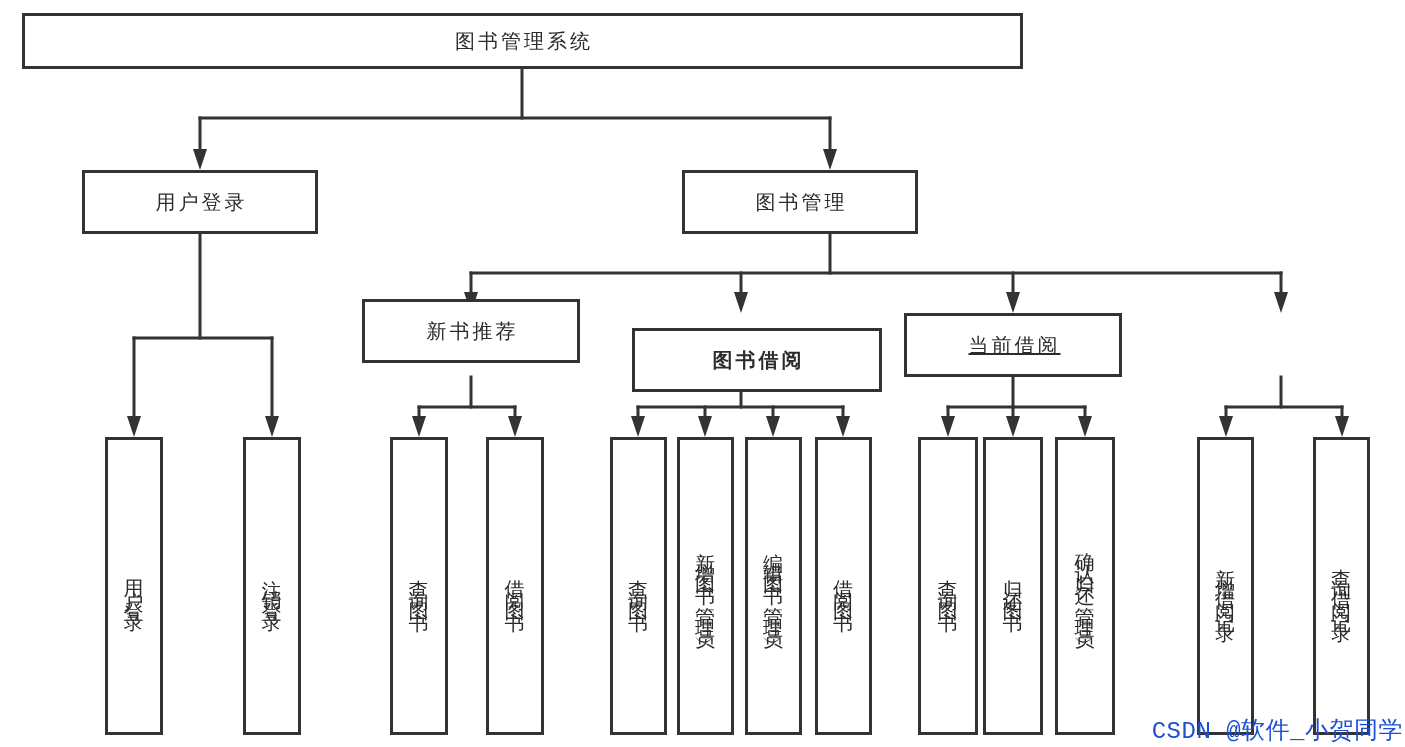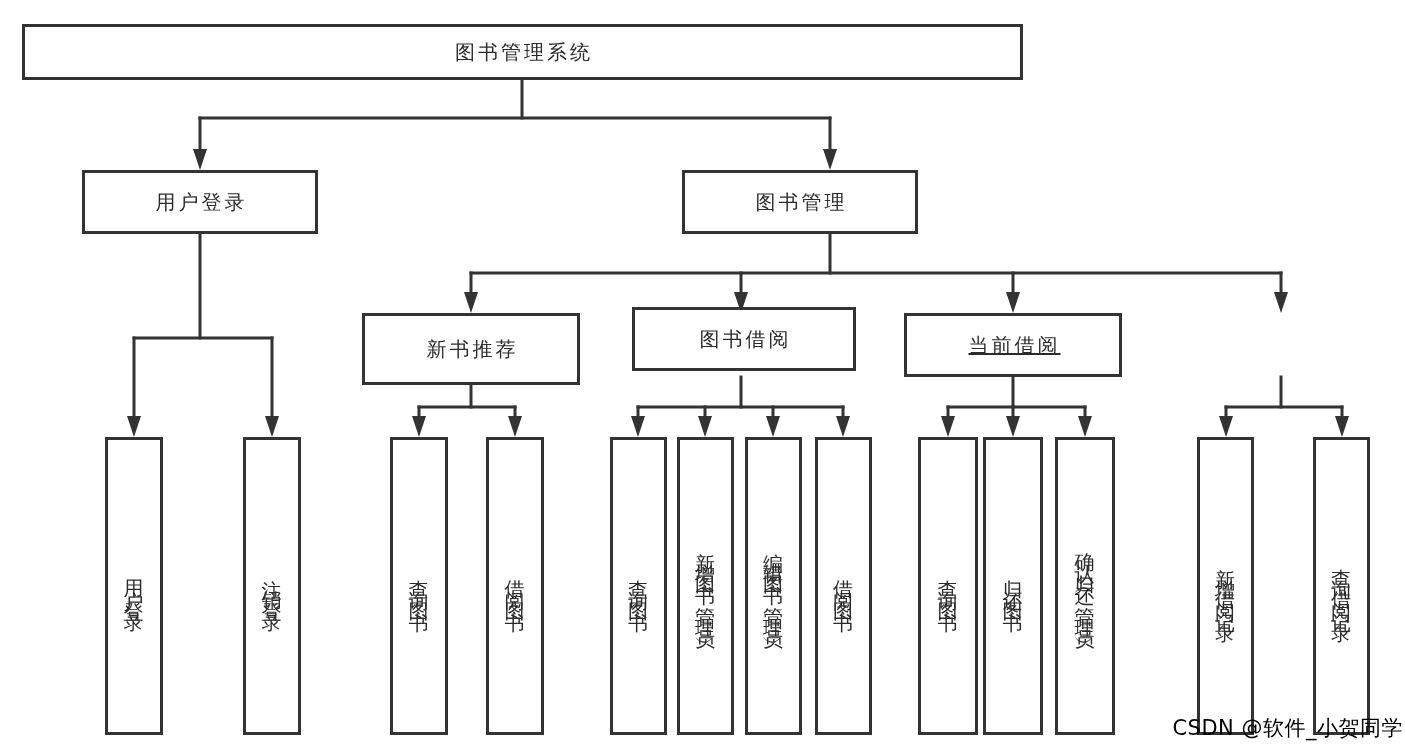--- a/index.html
+++ b/index.html
@@ -43,24 +43,25 @@
     font-size: 20px;
     letter-spacing: 11px;
     white-space: nowrap;
     line-height: 1;
   }
   #watermark {
     position: absolute;
     top: 714px;
     right: 2px;
     z-index: 3;
-    font-size: 21px;
-    color: #000000;
+    font-size: 24px;
+    color: #1d4ed8;
     letter-spacing: 0.5px;
     white-space: nowrap;
+    font-family: Liberation Mono, monospace;
   }
 </style>
 </head>
 <body>
 
 <div id="stage">
 
   <svg id="wires" viewBox="0 0 1405 747" stroke="#333333" stroke-width="3" fill="#333333" stroke-linecap="square">
 
     <g>
@@ -130,27 +131,27 @@
     <g>
       <line x1="1281" y1="377" x2="1281" y2="407"></line>
       <line x1="1226" y1="407" x2="1342" y2="407"></line>
       <line x1="1226" y1="407" x2="1226" y2="419"></line>
       <polygon points="1226,437 1219,416 1233,416" stroke="none"></polygon>
       <line x1="1342" y1="407" x2="1342" y2="419"></line>
       <polygon points="1342,437 1335,416 1349,416" stroke="none"></polygon>
     </g>
   </svg>
 
-  <div class="box h-box" style="left:22px; top:24px; width:1001px; height:56px;">图书管理系统</div>
+  <div class="box h-box" style="left:22px; top:13px; width:1001px; height:56px;">图书管理系统</div>
 
   <div class="box h-box" style="left:82px; top:170px; width:236px; height:64px;">用户登录</div>
   <div class="box h-box" style="left:682px; top:170px; width:236px; height:64px;">图书管理</div>
 
-  <div class="box h-box" style="left:362px; top:313px; width:218px; height:72px;">新书推荐</div>
-  <div class="box h-box" style="left:632px; top:307px; width:224px; height:64px;">图书借阅</div>
+  <div class="box h-box" style="left:362px; top:299px; width:218px; height:64px;">新书推荐</div>
+  <div class="box h-box" style="left:632px; top:328px; width:250px; height:64px;font-weight:bold;">图书借阅</div>
   <div class="box h-box" style="left:904px; top:313px; width:218px; height:64px;text-decoration:underline;">当前借阅</div>
 
   <div class="box v-box" style="left:105px; top:437px; width:58px; height:298px;">用户登录</div>
   <div class="box v-box" style="left:243px; top:437px; width:58px; height:298px;">注销登录</div>
 
   <div class="box v-box" style="left:390px; top:437px; width:58px; height:298px;">查询图书</div>
   <div class="box v-box" style="left:486px; top:437px; width:58px; height:298px;">借阅图书</div>
 
   <div class="box v-box" style="left:610px; top:437px; width:57px; height:298px;">查询图书</div>
   <div class="box v-box" style="left:677px; top:437px; width:57px; height:298px;">新增图书（管理员）</div>

